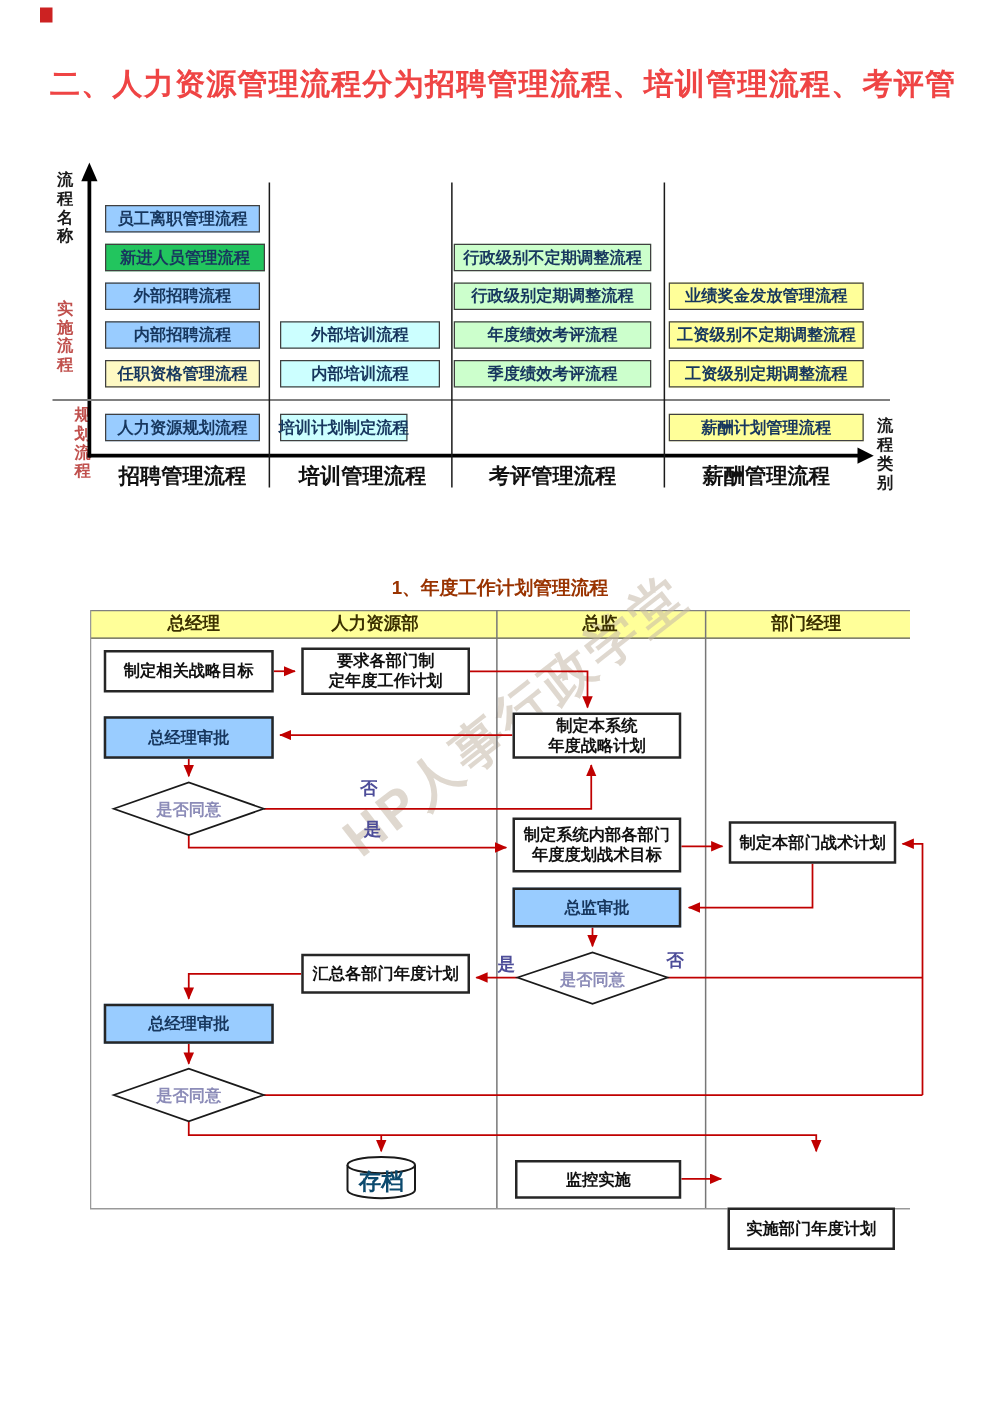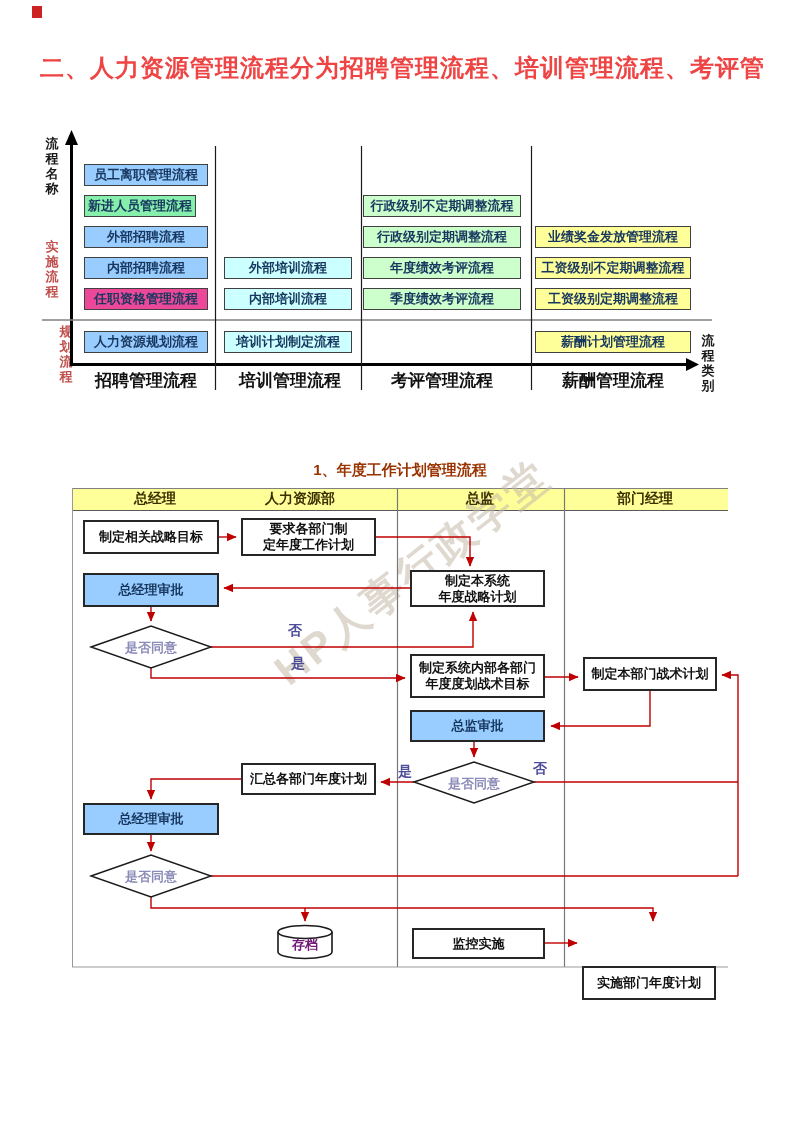--- a/index.html
+++ b/index.html
@@ -29,22 +29,22 @@
     font-size:15px;font-weight:bold;color:#993300;z-index:4;}
   .fc-box{position:absolute;background:#ffffff;border:2px solid #262626;
     box-sizing:border-box;display:flex;flex-direction:column;align-items:center;
     justify-content:center;text-align:center;font-size:13px;font-weight:bold;
     color:#111;line-height:16px;z-index:4;white-space:nowrap;}
   .fc-box.blue{background:#99CCFF;color:#17375E;}
   .dlabel{position:absolute;transform:translate(-50%,-50%);font-size:13px;
     font-weight:bold;color:#8c8cb8;z-index:4;white-space:nowrap;}
   .ynlabel{position:absolute;font-size:14px;font-weight:bold;color:#4d4d99;
     z-index:4;}
-  .cyl-label{position:absolute;transform:translate(-50%,-50%);font-size:13px;
-    font-weight:bold;color:#701a75;z-index:4;}
+  .cyl-label{position:absolute;transform:translate(-50%,-50%);font-size:18px;
+    font-weight:bold;color:#0c4a6e;z-index:4;}
   .watermark{position:absolute;left:245px;top:545px;font-size:42px;font-weight:bold;
     color:rgba(196,184,168,0.55);transform:rotate(-38deg);transform-origin:center;
     letter-spacing:3px;z-index:2;white-space:nowrap;}
   svg.overlay{position:absolute;left:0;top:0;z-index:3;}
   .page-mark{position:absolute;left:32px;top:6px;width:10px;height:12px;
     background:#cc2222;z-index:4;}
 </style>
 </head>
 <body>
 
@@ -111,29 +111,29 @@
     <ellipse cx="305" cy="932" rx="27" ry="6.5" fill="#ffffff" stroke="#1a1a1a" stroke-width="1.6"></ellipse>
   </g>
 </svg>
 
 <div class="vstack" style="left:44px;top:136px;">流程名称</div>
 <div class="vstack red" style="left:44px;top:204px;margin-top:35px;">实施流程</div>
 <div class="vstack red" style="left:38px;top:324px;margin-left:20px;">规划流程</div>
 <div class="vstack" style="left:700px;top:333px;">流程类别</div>
 
 <div class="mbox" style="left:84px;top:164px;width:124px;background:#99CCFF;">员工离职管理流程</div>
-<div class="mbox" style="left:84px;top:195px;width:112px;background:#86efac;">新进人员管理流程</div>
+<div class="mbox" style="left:84px;top:195px;width:128px;background:#22c55e;">新进人员管理流程</div>
 <div class="mbox" style="left:84px;top:226px;width:124px;background:#99CCFF;">外部招聘流程</div>
 <div class="mbox" style="left:84px;top:257px;width:124px;background:#99CCFF;">内部招聘流程</div>
-<div class="mbox" style="left:84px;top:288px;width:124px;background:#ec4899;">任职资格管理流程</div>
+<div class="mbox" style="left:84px;top:288px;width:124px;background:#fef9c3;">任职资格管理流程</div>
 <div class="mbox" style="left:84px;top:331px;width:124px;background:#99CCFF;">人力资源规划流程</div>
 
 <div class="mbox" style="left:224px;top:257px;width:128px;background:#CCFFFF;">外部培训流程</div>
 <div class="mbox" style="left:224px;top:288px;width:128px;background:#CCFFFF;">内部培训流程</div>
-<div class="mbox" style="left:224px;top:331px;width:128px;background:#CCFFFF;">培训计划制定流程</div>
+<div class="mbox" style="left:224px;top:331px;width:102px;background:#CCFFFF;">培训计划制定流程</div>
 
 <div class="mbox" style="left:363px;top:195px;width:158px;background:#CCFFCC;">行政级别不定期调整流程</div>
 <div class="mbox" style="left:363px;top:226px;width:158px;background:#CCFFCC;">行政级别定期调整流程</div>
 <div class="mbox" style="left:363px;top:257px;width:158px;background:#CCFFCC;">年度绩效考评流程</div>
 <div class="mbox" style="left:363px;top:288px;width:158px;background:#CCFFCC;">季度绩效考评流程</div>
 
 <div class="mbox" style="left:535px;top:226px;width:156px;background:#FFFF99;">业绩奖金发放管理流程</div>
 <div class="mbox" style="left:535px;top:257px;width:156px;background:#FFFF99;">工资级别不定期调整流程</div>
 <div class="mbox" style="left:535px;top:288px;width:156px;background:#FFFF99;">工资级别定期调整流程</div>
 <div class="mbox" style="left:535px;top:331px;width:156px;background:#FFFF99;">薪酬计划管理流程</div>

